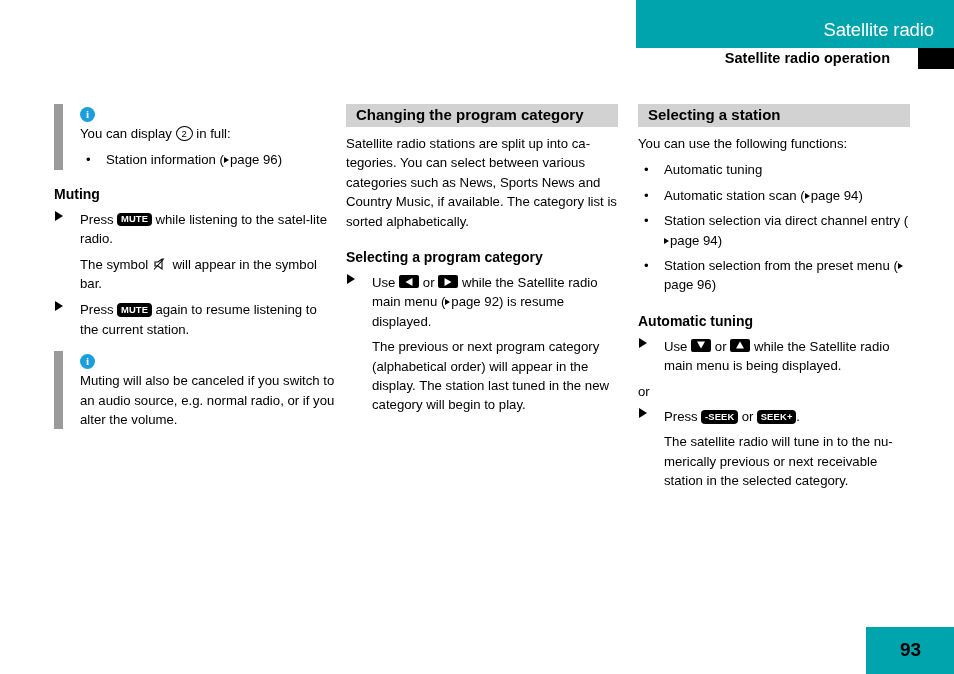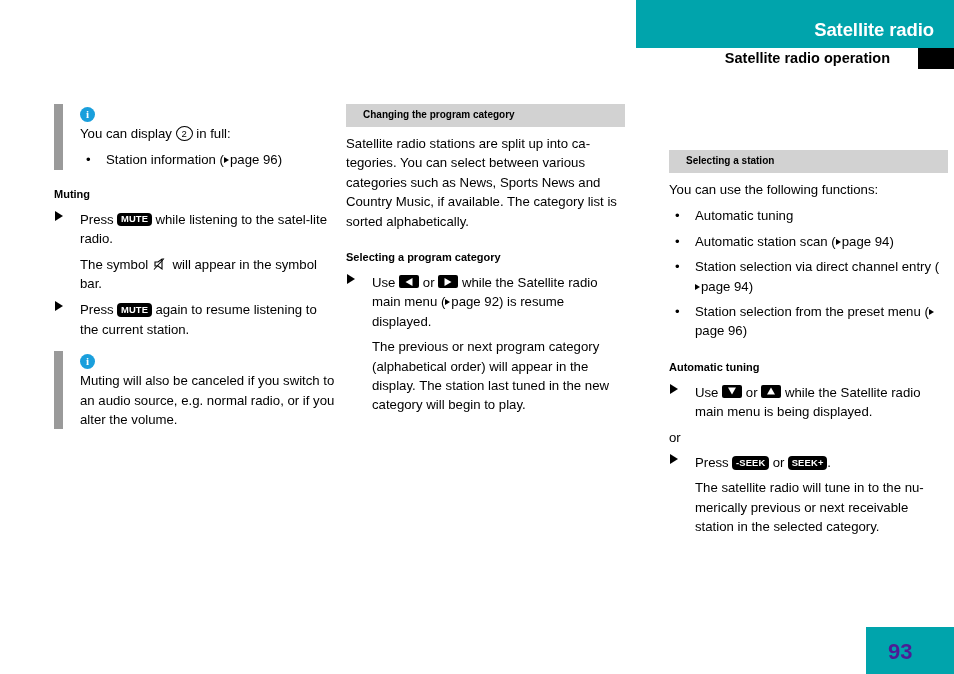--- a/index.html
+++ b/index.html
@@ -24,21 +24,21 @@
     width: 318px;
     height: 48px;
     background: #00a4ac;
   }
   .hdr-teal-text {
     position: absolute;
     right: 20px;
     bottom: 7px;
     color: #ffffff;
     font-size: 18.5px;
-    font-weight: bold;
+    font-weight: normal;
     letter-spacing: -0.1px;
     white-space: nowrap;
   }
   .hdr-sub {
     position: absolute;
     left: 636px;
     top: 48px;
     width: 318px;
     height: 22px;
   }
@@ -62,38 +62,38 @@
 
   
   .col {
     position: absolute;
     top: 104px;
     font-size: 13.2px;
     line-height: 19.4px;
   }
   .col-left  { left: 54px;  width: 282px; }
   .col-mid   { left: 346px; width: 272px; }
-  .col-right { left: 669px; width: 272px; margin-top: 46px; }
+  .col-right { left: 638px; width: 272px; }
 
   
   .sec-head {
     background: #d2d2d2;
     font-weight: bold;
-    font-size: 10px;
-    padding: 3px 0 4px 17px;
+    font-size: 15px;
+    padding: 3px 0 4px 10px;
     margin-bottom: 7px;
     line-height: 16px;
   }
   .sec-head.mid  { width: 262px; }
   .sec-head.right{ width: 262px; }
 
   
   .sub-head {
     font-weight: bold;
-    font-size: 11px;
+    font-size: 14px;
     margin: 18px 0 7px 0;
     line-height: 17px;
   }
   .sub-head.tight { margin-top: 16px; }
 
   
   p.para {
     margin: 0 0 7px 0;
   }
   p.para.ind {
@@ -232,24 +232,24 @@
   .pg-box {
     position: absolute;
     left: 866px;
     top: 627px;
     width: 88px;
     height: 47px;
     background: #00a4ac;
   }
   .pg-num {
     position: absolute;
-    left: 22px;
+    left: 34px;
     top: 12px;
-    color: #4c1d95;
-    font-size: 22px;
+    color: #000000;
+    font-size: 19px;
     font-weight: bold;
   }
 </style>
 </head>
 <body>
 
 <div class="hdr-teal">
   <div class="hdr-teal-text">Satellite radio</div>
 </div>
 <div class="hdr-sub">

